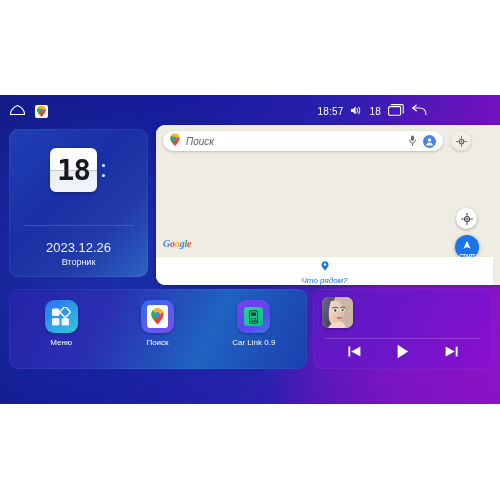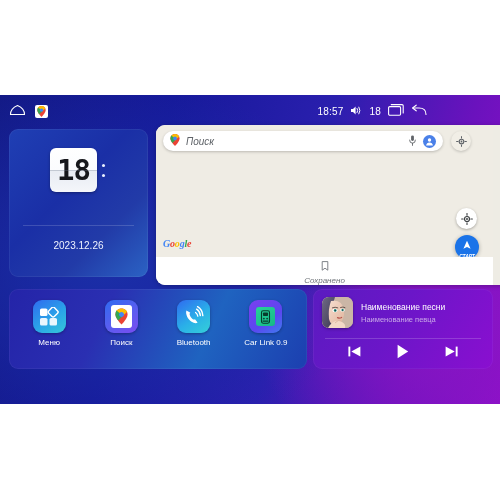--- a/index.html
+++ b/index.html
@@ -79,21 +79,21 @@
   }
   .flip-colon i { width: 3px; height: 3px; border-radius: 50%; background: #eaf0ff; display:block; }
   #clock-sep {
     position: absolute; left: 14px; right: 14px; top: 96px;
     height: 1px; background: rgba(255,255,255,.16);
   }
   #clock-date, #clock-day {
     position: absolute; left: 0; width: 139px;
     text-align: center; color: #eef2ff;
   }
-  #clock-date { top: 111px; font-size: 10px; }
+  #clock-date { top: 111px; font-size: 13px; }
   #clock-day  { top: 128px; font-size: 9px; }
 
   
   #maps-card {
     left: 156px; top: 30px; width: 370px; height: 160px;
     background: #eeece4;
     box-shadow: 0 1px 4px rgba(0,0,0,.25);
     font-style: italic;
   }
   #map-canvas {
@@ -307,20 +307,21 @@
       <div class="flip-card">
         <span class="flip-digit">18</span>
       </div>
       <div class="flip-colon">
           <i></i>
           <i></i>
         </div>
     </div>
     <div id="clock-sep"></div>
     <div id="clock-date">2023.12.26</div>
+    <div id="clock-day">Вторник</div>
   </div>
 
   <div id="maps-card" class="card">
     <div id="map-canvas">
 
       <div id="search-pill">
         <span>
           <svg width="10" height="12" viewBox="0 0 9 11">
             <path d="M4.5 0 C2 0 0.3 1.8 0.3 4.1 C0.3 7 4.5 11 4.5 11 C4.5 11 8.7 7 8.7 4.1 C8.7 1.8 7 0 4.5 0 Z" fill="#ea4335"></path>
             <path d="M0.6 2.2 L4.5 6 L8.4 2.2 C7.7 0.9 6.2 0 4.5 0 C2.8 0 1.3 0.9 0.6 2.2 Z" fill="#fbbc04"></path>
@@ -378,27 +379,28 @@
         </span>
         <span id="start-label">СТАРТ</span>
       </div>
 
       <div id="google-wm">
         <span style="color:#4285f4">G</span><span style="color:#ea4335">o</span><span style="color:#fbbc04">o</span><span style="color:#4285f4">g</span><span style="color:#34a853">l</span><span style="color:#ea4335">e</span>
       </div>
     </div>
 
     <div id="map-tabs">
-      <div class="map-tab inactive">
+      <div class="map-tab active">
         <span>
           <svg width="8" height="10" viewBox="0 0 8 10">
-            <path d="M1.2 0.6 H6.8 V9.2 L4 7.2 L1.2 9.2 Z" fill="none" stroke="#70757a" stroke-width="0.9" stroke-linejoin="round"></path>
+            <path d="M4 0.3 C2 0.3 0.5 1.8 0.5 3.6 C0.5 6.1 4 9.7 4 9.7 C4 9.7 7.5 6.1 7.5 3.6 C7.5 1.8 6 0.3 4 0.3 Z" fill="#1a73e8"></path>
+            <circle cx="4" cy="3.6" r="1.25" fill="#ffffff"></circle>
           </svg>
         </span>
-        <span class="mt-label">Сохранено</span>
+        <span class="mt-label">Что рядом?</span>
       </div>
     </div>
   </div>
 
   <div id="dock-card" class="card">
     <div id="dock-row">
 
       <div class="app-item">
         <div class="app-tile tile-menu">
           <svg width="20" height="20" viewBox="0 0 20 20">
@@ -419,31 +421,20 @@
               <path d="M0.6 2.2 L4.5 6 L8.4 2.2 C7.7 0.9 6.2 0 4.5 0 C2.8 0 1.3 0.9 0.6 2.2 Z" fill="#fbbc04"></path>
               <path d="M0.3 4.1 C0.3 5.4 1.2 7 2.2 8.3 L5.6 4.9 L1 1.4 C0.55 2.2 0.3 3.1 0.3 4.1 Z" fill="#34a853"></path>
               <path d="M4.5 2.4 C5.4 2.4 6.2 3.2 6.2 4.1 C6.2 5 5.4 5.8 4.5 5.8 C3.6 5.8 2.8 5 2.8 4.1 C2.8 3.2 3.6 2.4 4.5 2.4 Z" fill="#4285f4"></path>
             </svg>
           </div>
         </div>
         <span class="app-label">Поиск</span>
       </div>
 
 
-      <div class="app-item">
-        <div class="app-tile tile-bt">
-          <svg width="21" height="21" viewBox="0 0 21 21">
-            <path d="M3.4 4.5 C2.2 8.2 5 13.4 8.6 15.8 C11 17.4 13.4 17.6 14.6 16.4 L12 13.2 C11.3 13.8 10.4 13.6 9.5 12.9 C8.2 11.9 7 10 6.7 8.8 C6.5 7.9 6.8 7.2 7.4 6.8 Z" fill="#ffffff"></path>
-            <path d="M13.6 3.2 Q17 5.4 17.4 9.6" fill="none" stroke="#ffffff" stroke-width="1.4" stroke-linecap="round"></path>
-            <path d="M12.6 6.4 Q14.6 7.9 14.8 10.2" fill="none" stroke="#ffffff" stroke-width="1.3" stroke-linecap="round"></path>
-            <path d="M14.6 0.6 Q19.4 3.4 19.8 9.6" fill="none" stroke="#ffffff" stroke-width="1.4" stroke-linecap="round"></path>
-          </svg>
-        </div>
-        <span class="app-label">Bluetooth</span>
-      </div>
 
       <div class="app-item">
         <div class="app-tile tile-carlink">
           <div class="carlink-inner">
             <svg width="11" height="14" viewBox="0 0 11 14">
               <rect x="1.5" y="0.8" width="8" height="12.4" rx="1.6" fill="none" stroke="#083d2c" stroke-width="1.1"></rect>
               <rect x="3" y="2.6" width="5" height="3.4" rx="0.7" fill="#083d2c"></rect>
               <circle cx="3.9" cy="8.6" r="0.9" fill="#083d2c"></circle>
               <circle cx="7.1" cy="8.6" r="0.9" fill="#083d2c"></circle>
               <line x1="3" y1="11.1" x2="8" y2="11.1" stroke="#083d2c" stroke-width="1.1" stroke-linecap="round"></line>
@@ -479,24 +470,20 @@
           <ellipse cx="20.5" cy="13" rx="2.3" ry="1.6" fill="#ffffff"></ellipse>
           <circle cx="20.6" cy="13" r="1.2" fill="#2f8f86"></circle>
           <circle cx="20.6" cy="13" r="0.5" fill="#10201f"></circle>
           <path d="M10.4 10.8 Q13.2 9.6 15.8 10.8" fill="none" stroke="#4a3a35" stroke-width="0.8" stroke-linecap="round"></path>
           <path d="M18.6 10.4 Q21 9.4 23 10.6" fill="none" stroke="#4a3a35" stroke-width="0.8" stroke-linecap="round"></path>
           <path d="M15.5 20.6 Q17.6 21.6 19.6 20.4" fill="none" stroke="#b8584f" stroke-width="1.2" stroke-linecap="round"></path>
           <path d="M6 31 Q12 21 20 25 Q24 27 23 31 Z" fill="#f3d8c6"></path>
           <path d="M13 26 Q16 22 20 24" fill="none" stroke="#dcb7a0" stroke-width="0.9"></path>
         </svg>
       </div>
-      <div id="music-meta">
-        <div id="song-title">Наименование песни</div>
-        <div id="song-artist">Наименование певца</div>
-      </div>
     </div>
     <div id="music-sep"></div>
     <div id="music-controls">
       <span class="mctrl">
         <svg width="15" height="15" viewBox="0 0 15 15">
           <rect x="1.4" y="2.6" width="1.9" height="9.8" fill="#ffffff"></rect>
           <path d="M13.4 2.6 L13.4 12.4 L4.3 7.5 Z" fill="#ffffff"></path>
         </svg>
       </span>
       <span class="mctrl">

